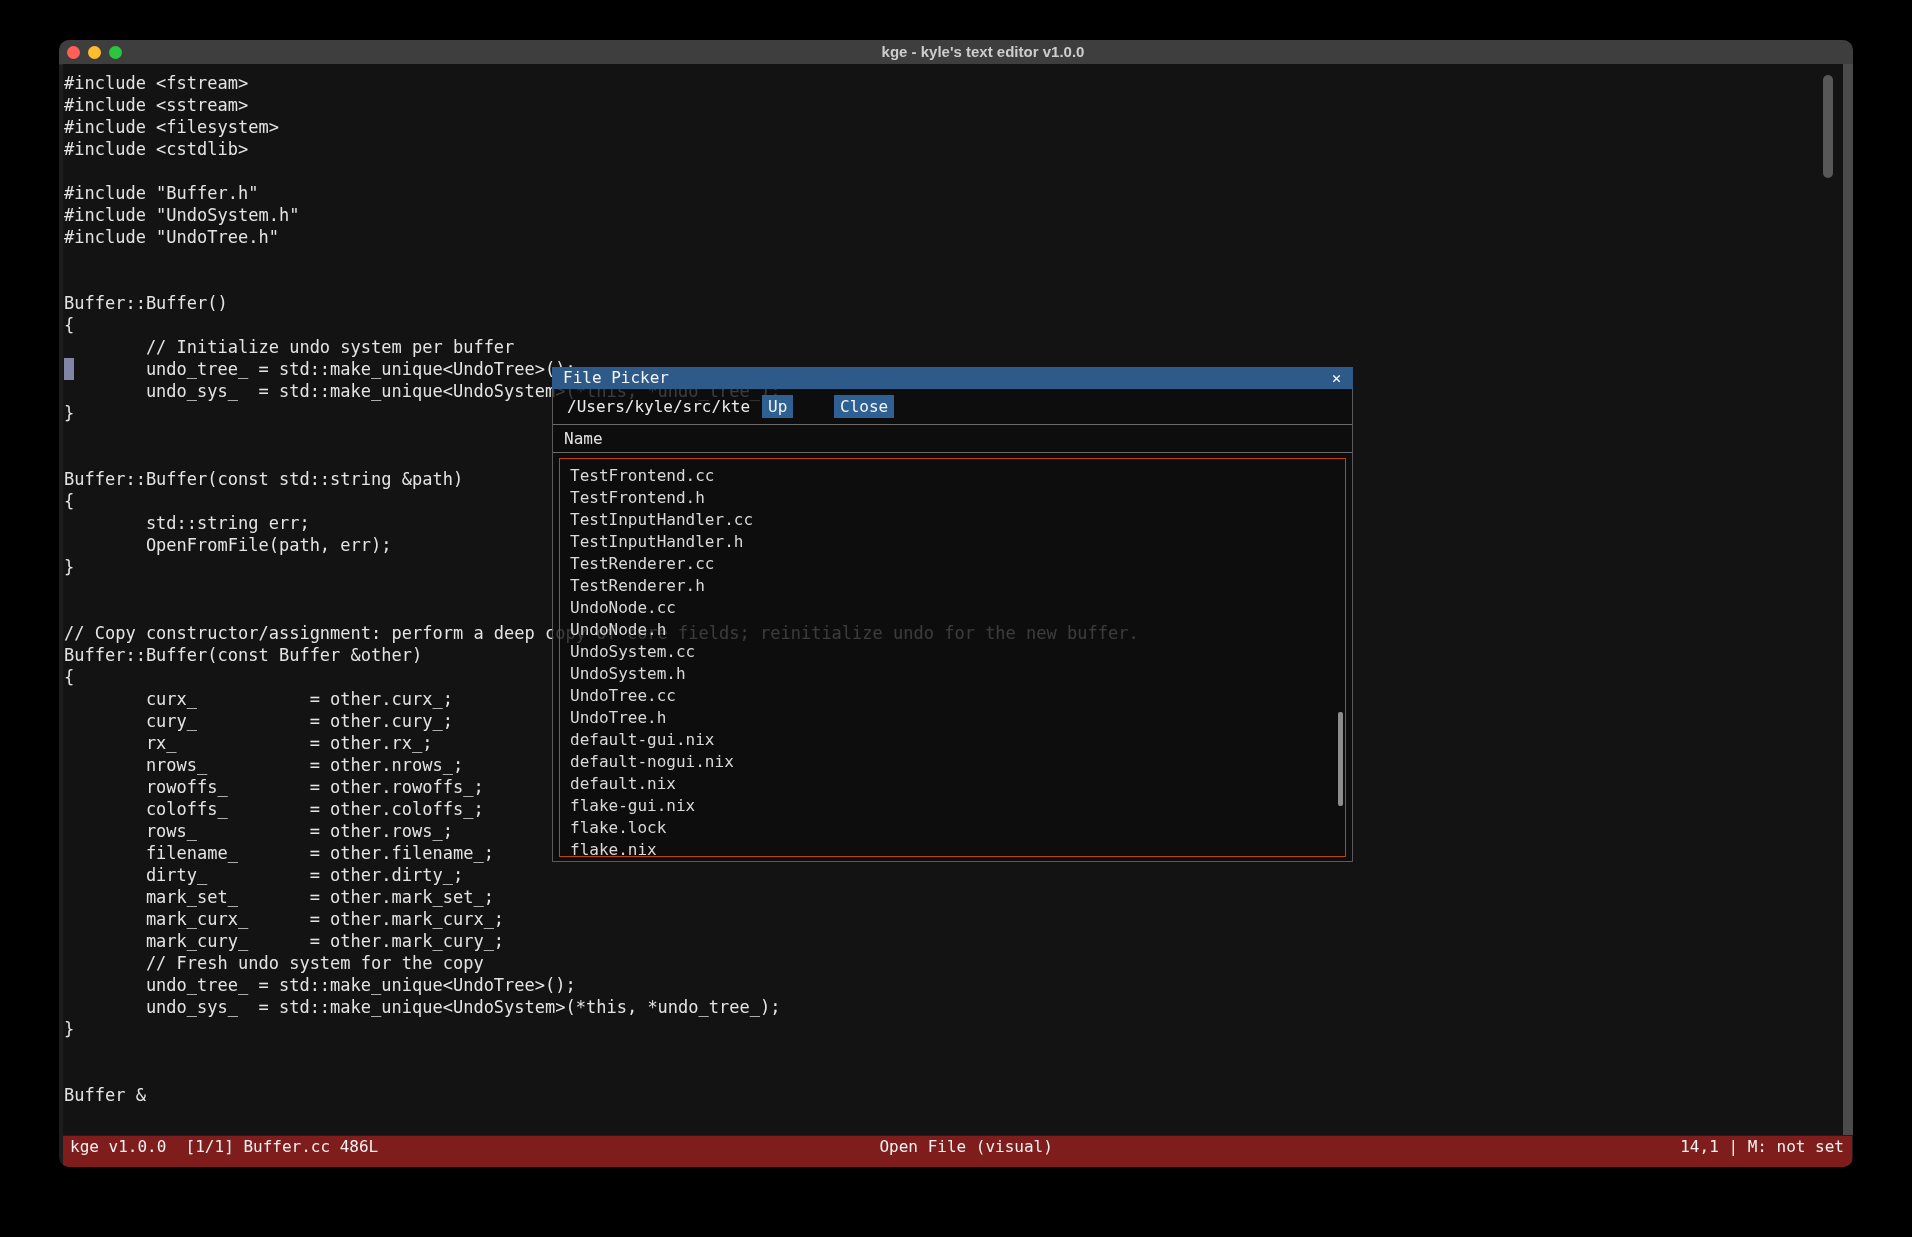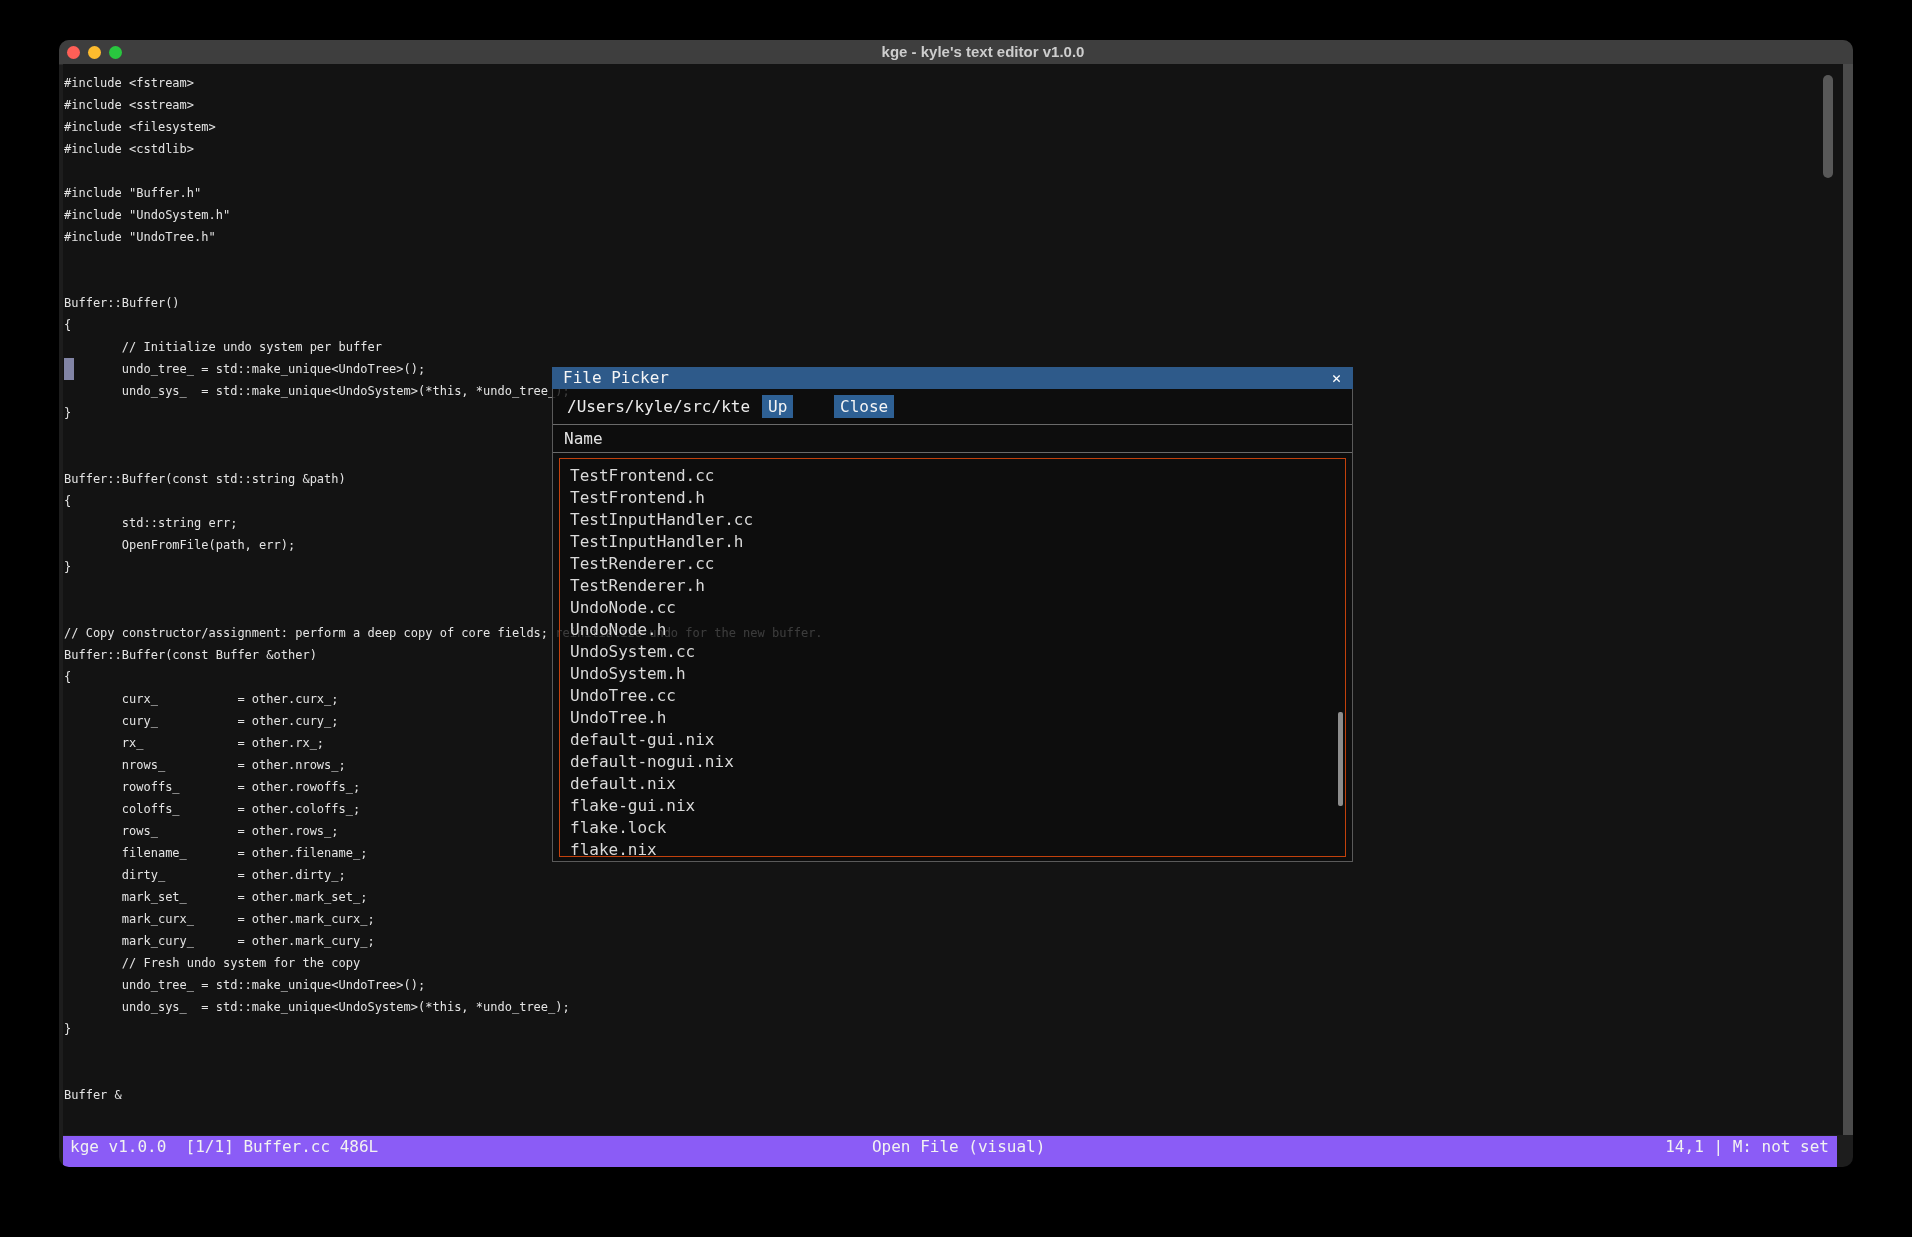--- a/index.html
+++ b/index.html
@@ -14,29 +14,29 @@
   .light{width:13px;height:13px;border-radius:50%;display:inline-block;}
   .light.red{background:#ff5f57;}
   .light.yellow{background:#febc2e;}
   .light.green{background:#29c73f;}
   .title{position:absolute;left:0;top:0;width:100%;height:24px;line-height:24px;text-align:center;
          font-family:"Liberation Sans", sans-serif;font-size:15px;font-weight:bold;color:#cdcdcd;padding-left:27px;}
 
   .editor{position:absolute;left:4px;top:24px;width:1780px;height:1071px;background:#131313;
           overflow:hidden;z-index:1;}
   .code{position:absolute;left:1px;top:8px;}
-  .code-line{height:22px;line-height:22px;font-size:12px;color:#e4e4e4;white-space:pre;}
+  .code-line{height:22px;line-height:22px;font-size:17px;color:#e4e4e4;white-space:pre;}
   .cursor{position:absolute;left:1px;top:294px;width:10px;height:22px;background:#8285a6;z-index:2;}
 
   .editor-thumb{position:absolute;left:1764px;top:35px;width:10px;height:103px;
                 border-radius:5px;background:#585858;z-index:3;}
   .right-strip{position:absolute;right:0;top:24px;width:10px;height:1071px;background:#4b4b4b;z-index:3;}
 
-  .statusbar{position:absolute;left:4px;top:1096px;width:1774px;height:38px;background:#8b5cf6;
-             z-index:4;font-size:16px;line-height:22px;color:#f2f2f2;white-space:pre;}
+  .statusbar{position:absolute;left:4px;top:1096px;width:1774px;height:38px;background:#7f1d1d;
+             z-index:4;font-size:16px;line-height:22px;color:#f2f2f2;white-space:pre;padding-left:15px;}
   .status-left{position:absolute;left:7px;top:0;}
   .status-center{position:absolute;left:50%;top:0;transform:translateX(-45%);}
   .status-right{position:absolute;right:8px;top:0;}
 
   .dialog{position:absolute;left:493px;top:327px;width:801px;height:495px;z-index:5;}
   .dialog-titlebar{position:absolute;left:0;top:0;width:100%;height:22px;background:#2e5a8a;
                    font-size:16px;line-height:22px;color:#f5f5f5;}
   .dialog-title{position:absolute;left:11px;top:0;white-space:pre;}
   .dialog-close{position:absolute;right:12px;top:0;font-size:15px;color:#fff;cursor:default;}
   .dialog-body{position:absolute;left:0;top:22px;width:799px;height:472px;

